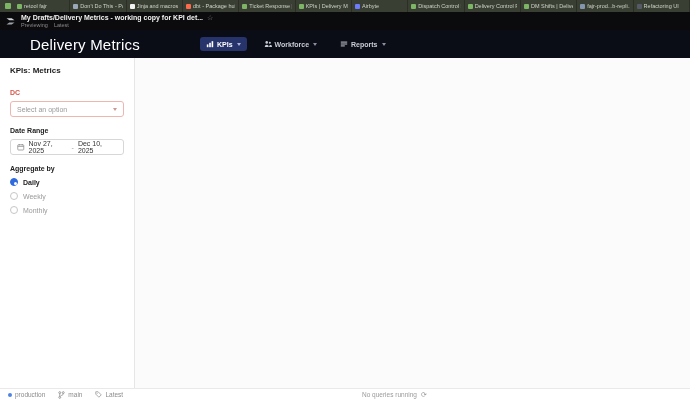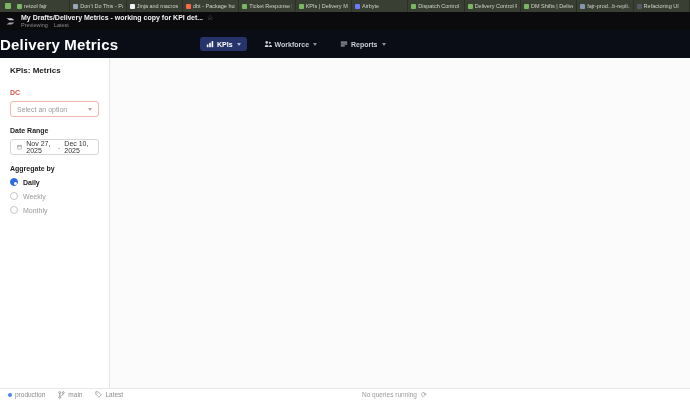--- a/index.html
+++ b/index.html
@@ -19,33 +19,33 @@
   .app-header { height:18px; background:#0b0b0d; display:flex; align-items:center; padding:0 5px; }
   .logo { width:11px; height:11px; flex:none; margin-right:5px; }
   .doc-meta { display:flex; flex-direction:column; justify-content:center; }
   .doc-title-row { display:flex; align-items:center; gap:4px; }
   .doc-title { color:#f2f2f2; font-size:7px; font-weight:bold; line-height:8px; white-space:nowrap; }
   .star { color:#8e8e93; font-size:7px; line-height:7px; }
   .doc-sub { display:flex; gap:6px; color:#8a8a8f; font-size:5.5px; line-height:7px; }
 
   
   .band { height:28px; background:#0a0d16; position:relative; display:flex; align-items:center; }
-  .page-title { color:#fff; font-size:15px; font-weight:bold; letter-spacing:.2px; }
+  .page-title { color:#fff; font-size:15px; font-weight:normal; margin-left:30px; letter-spacing:.2px; }
   .nav { position:absolute; left:200px; top:0; height:28px; display:flex; align-items:center; gap:11px; }
   .nav-item { display:flex; align-items:center; gap:3px; color:#c9cdd6; font-size:7px; font-weight:bold;
     padding:3px 6px; border-radius:3px; cursor:pointer; }
   .nav-item.active { background:#27336b; color:#fff; }
   .nav-ico { width:8px; height:8px; display:block; }
   .chev { width:0; height:0; border-left:2.5px solid transparent; border-right:2.5px solid transparent;
     border-top:3px solid #8a8fa0; margin-left:1px; }
   .nav-item.active .chev { border-top-color:#aab2d8; }
 
   
   .content { display:flex; height:330px; background:#fbfbfb; }
-  .sidebar { width:110px; flex:none; background:#fff; border-right:1px solid #e6e6e6; padding:8px 10px; }
+  .sidebar { width:135px; flex:none; background:#fff; border-right:1px solid #e6e6e6; padding:8px 10px; }
   .sb-heading { font-size:8px; font-weight:bold; color:#1c1c1c; }
   .field-label { font-size:7px; font-weight:bold; color:#222; }
   .field-label.required { color:#d8564a; margin-top:14px; }
   .select-box { margin-top:5px; height:16px; border:1px solid #eeb6af; border-radius:3px;
     display:flex; align-items:center; padding:0 6px; background:#fff; cursor:pointer; }
   .select-placeholder { font-size:7px; color:#9a9a9a; flex:1; }
   .select-chev { width:0; height:0; border-left:2.5px solid transparent; border-right:2.5px solid transparent;
     border-top:3px solid #c99a94; }
   .mt10 { margin-top:10px; }
   .date-box { margin-top:5px; height:16px; border:1px solid #d7d7d7; border-radius:3px;

